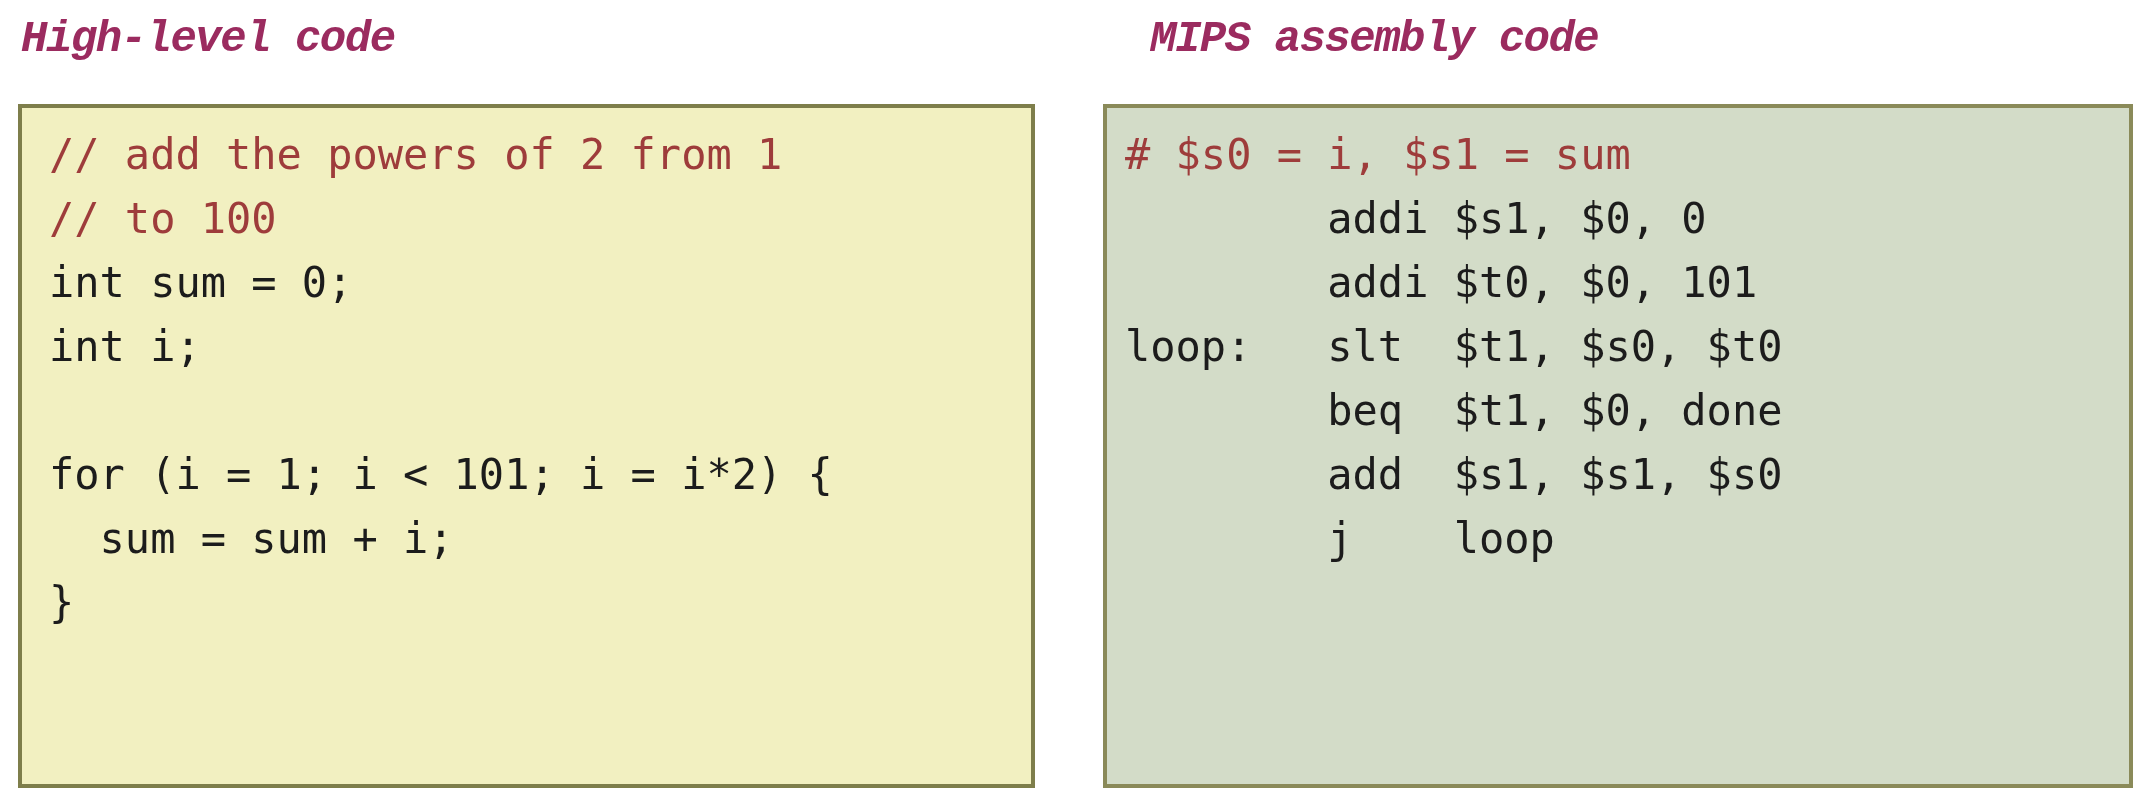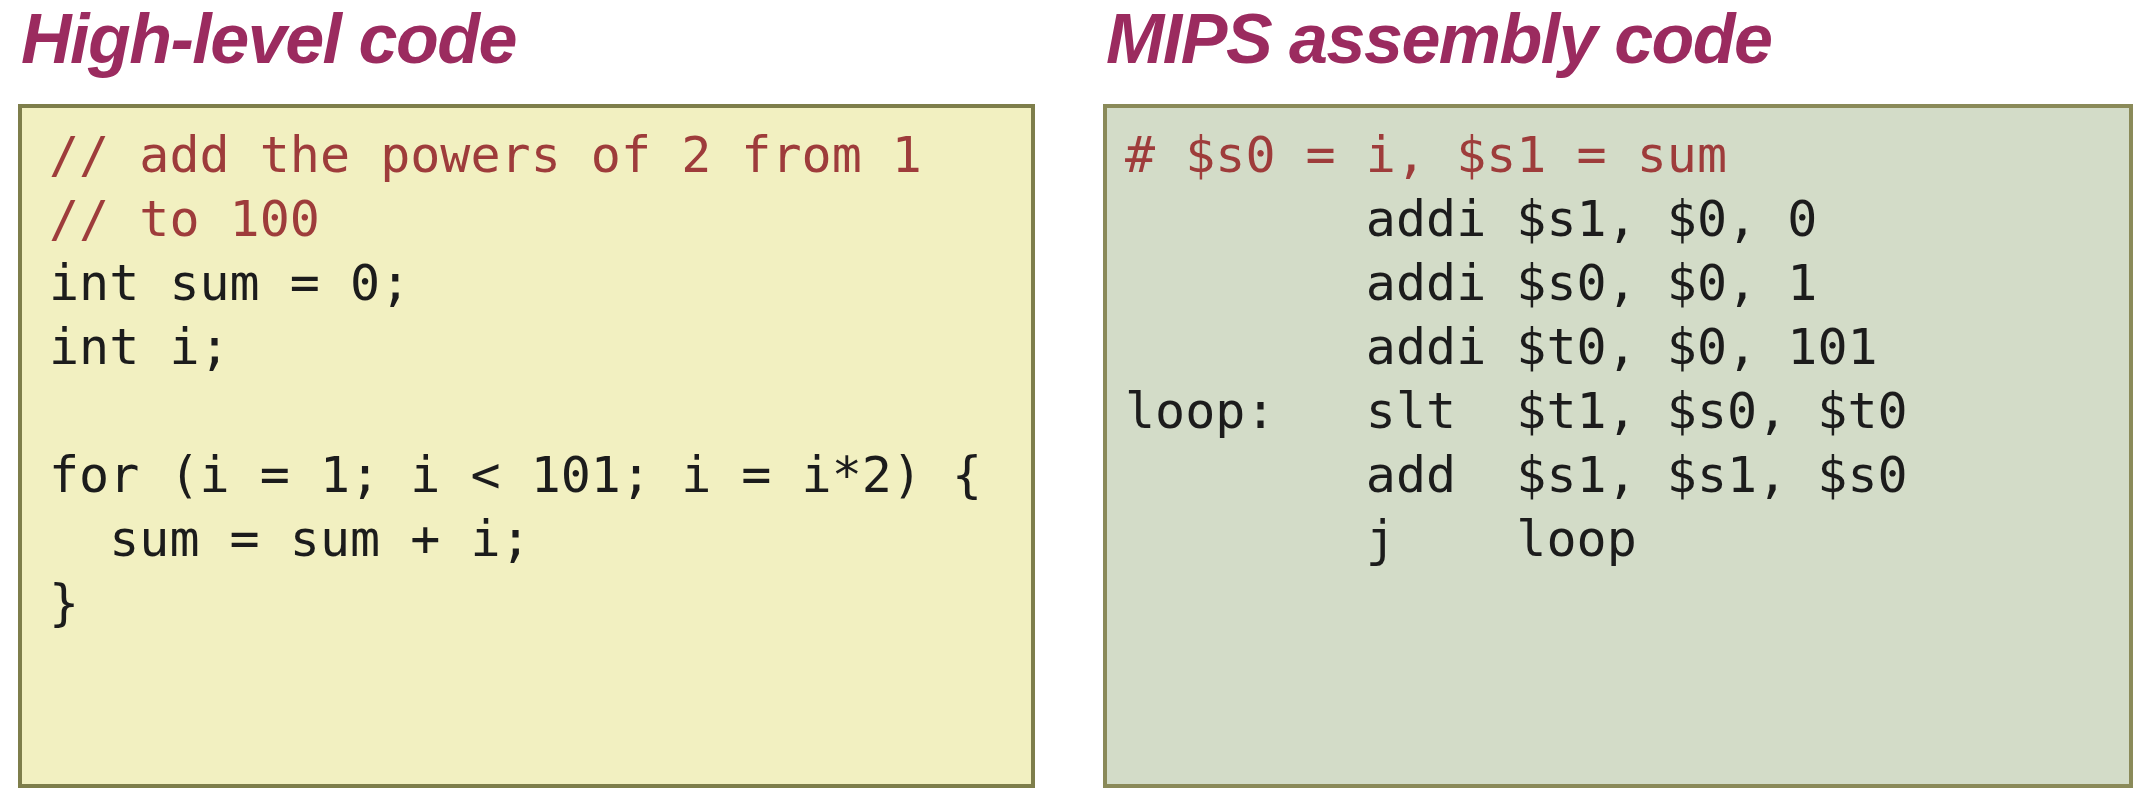--- a/index.html
+++ b/index.html
@@ -7,44 +7,44 @@
   .canvas {
     position: relative;
     width: 2152px;
     height: 810px;
     background: #ffffff;
     overflow: hidden;
     font-family: "DejaVu Sans", sans-serif;
   }
   .panel { position: absolute; top: 0; height: 810px; }
   .panel-hll { left: 18px;  width: 1017px; }
-  .panel-asm { left: 1103px; width: 1030px; }
+  .panel-asm { left: 1103px; width: 1030px; padding-left: 44px; }
 
   .panel-title {
     margin: 0;
     padding: 2px 0 0 3px;
-    font-family: Liberation Sans, sans-serif;
+    font-family: Liberation Mono, monospace;
     font-style: italic;
     font-weight: bold;
-    font-size: 70px;
+    font-size: 44px;
     line-height: 74px;
     letter-spacing: -1.5px;
     color: var(--title-color, #9B2B5F);
     white-space: nowrap;
   }
 
   .codebox {
     position: absolute;
     left: 0;
     top: 104px;
     width: 100%;
     height: 684px;
     border: 4px solid;
     font-family: "DejaVu Sans Mono", monospace;
-    font-size: 50px;
+    font-size: 42px;
     line-height: 64px;
     color: var(--code-color, #1C1C1C);
     overflow: hidden;
   }
   .codebox-hll {
     background: var(--hll-bg, #F2F0C1);
     border-color: var(--hll-border, #7E7E4B);
     padding: 15px 8px 8px 27px;
   }
   .codebox-asm {
@@ -75,21 +75,21 @@
         <div class="code-line"><span class="pl">  sum = sum + i;</span></div>
         <div class="code-line"><span class="pl">}</span></div>
       </div>
   </section>
 
   <section class="panel panel-asm">
     <h2 class="panel-title">MIPS assembly code</h2>
     <div class="codebox codebox-asm">
         <div class="code-line"><span class="cm"># $s0 = i, $s1 = sum</span></div>
         <div class="code-line"><span class="pl">        </span><span class="kw">addi</span><span class="pl"> $s1, $0, 0</span></div>
-        <div class="code-line"><span class="pl">        </span><span class="kw">addi</span><span class="pl"> $s0, $0, 1</span></div>
         <div class="code-line"><span class="pl">        </span><span class="kw">addi</span><span class="pl"> $t0, $0, 101</span></div>
         <div class="code-line"><span class="pl">loop:   </span><span class="kw">slt</span><span class="pl">  $t1, $s0, $t0</span></div>
+        <div class="code-line"><span class="pl">        </span><span class="kw">beq</span><span class="pl">  $t1, $0, done</span></div>
         <div class="code-line"><span class="pl">        </span><span class="kw">add</span><span class="pl">  $s1, $s1, $s0</span></div>
         <div class="code-line"><span class="pl">        </span><span class="kw">j</span><span class="pl">    loop</span></div>
       </div>
   </section>
 
 </div>
 
 </body></html>

